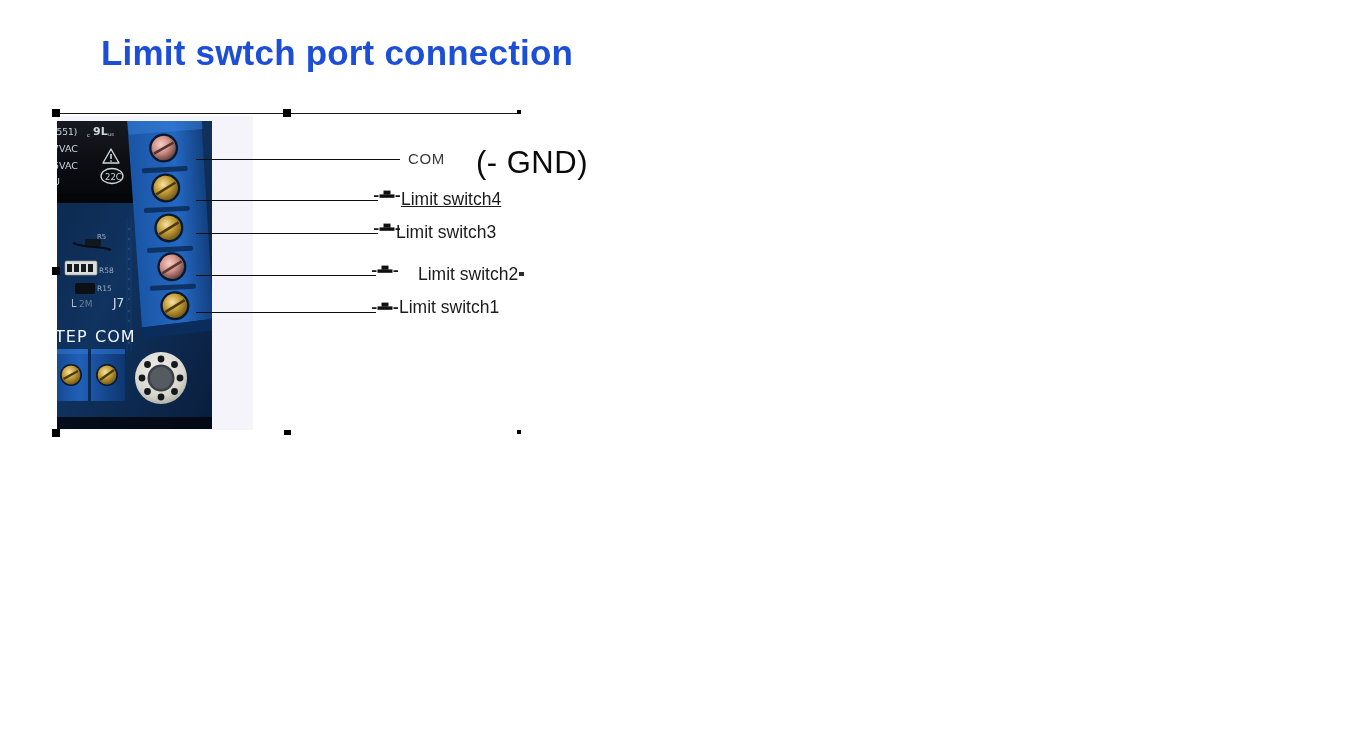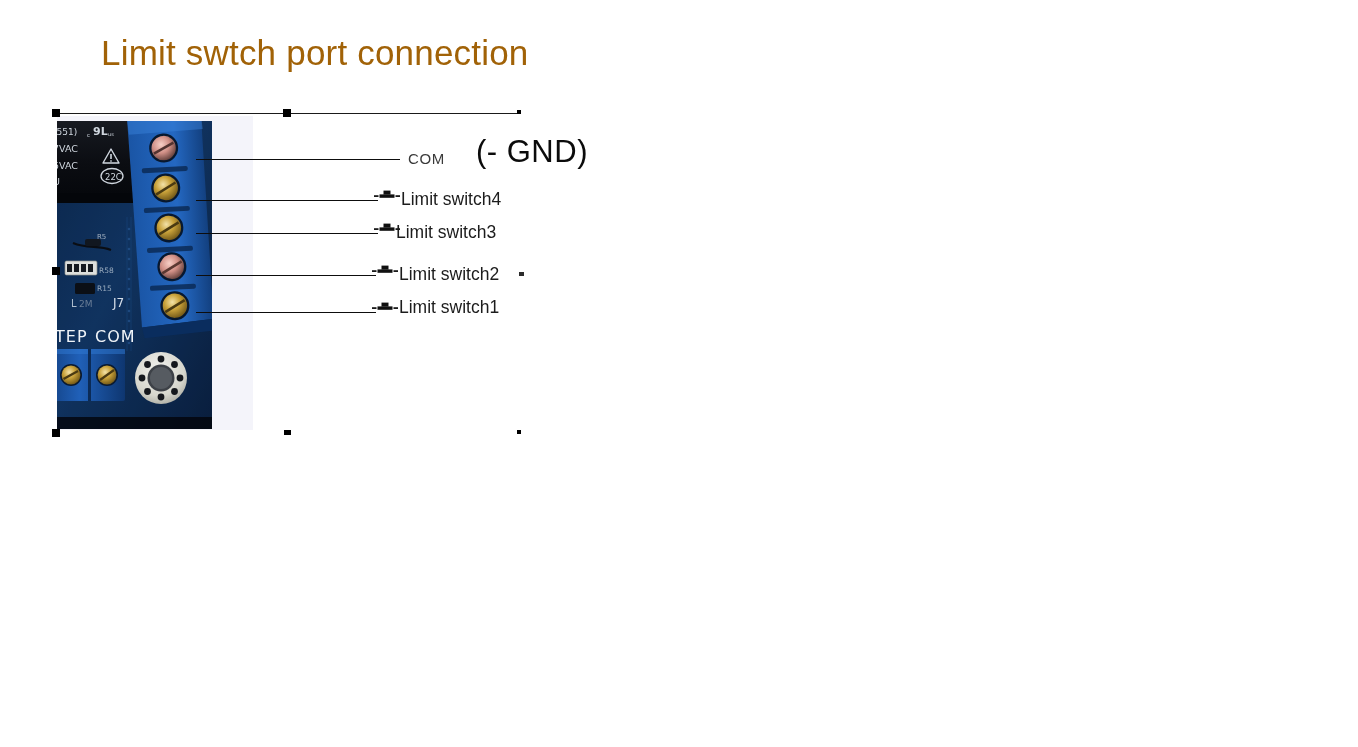--- a/index.html
+++ b/index.html
@@ -5,22 +5,22 @@
   html,body{margin:0;padding:0;background:#ffffff;}
   body{
     width:1358px;height:747px;position:relative;overflow:hidden;
     font-family:"Liberation Sans","DejaVu Sans",sans-serif;
     -webkit-font-smoothing:antialiased;
   }
 
   
   #slide-title{
     position:absolute;left:101px;top:31px;
-    font-size:35px;line-height:44px;font-weight:400;
-    color:#a16207;letter-spacing:.2px;white-space:nowrap;
+    font-size:35px;line-height:44px;font-weight:700;
+    color:#1d4ed8;letter-spacing:.2px;white-space:nowrap;
   }
 
   
   #selection-frame{
     position:absolute;left:52px;top:113px;width:469px;height:321px;
   }
   #selection-frame .sel-edge-top{
     position:absolute;left:0;top:0;width:100%;height:0;
     border-top:1.6px solid #1a1a1a;
   }
@@ -51,21 +51,21 @@
   
   .callout{
     position:absolute;white-space:nowrap;color:#1c1c1c;
     font-size:17.5px;line-height:20px;
   }
   #label-com{
     position:absolute;color:#3a3a3a;font-size:15px;letter-spacing:.6px;
   }
   #label-gnd{
     position:absolute;color:#0b0b0b;font-size:31px;line-height:34px;
-    letter-spacing:.5px;white-space:nowrap;
+    letter-spacing:.5px;white-space:nowrap;margin-top:11px;
   }
 
   
   .sw-marker{position:absolute;}
   .sw-marker svg{display:block;}
 
   
   #artifact-dot{
     position:absolute;width:5px;height:4px;background:#2b2b2b;
   }
@@ -298,25 +298,25 @@
     <rect x="5.5" y="6.4" width="15" height="3.4" fill="#101010"></rect>
     <rect x="9.5" y="2.6" width="7" height="4" fill="#101010"></rect>
     <rect x="21.5" y="7.2" width="4.5" height="1.8" fill="#1a1a1a"></rect>
   </svg>
 </div>
 
 <div id="label-com" style="left:408px;top:150px;">COM</div>
 
 <div id="label-gnd" style="left:476px;top:135px;">(- GND)</div>
 
-<div class="callout" style="left:401px;top:189px;">Limit switch4</div>
+<div class="callout" style="left:401px;top:189px;text-decoration:underline;">Limit switch4</div>
 
 <div class="callout" style="left:396px;top:222px;">Limit switch3</div>
 
-<div class="callout" style="left:399px;top:264px;">Limit switch2</div>
+<div class="callout" style="left:418px;top:264px;">Limit switch2</div>
 
 <div class="callout" style="left:399px;top:297px;">Limit switch1</div>
 
 <div id="artifact-dot" style="left:519px;top:272px;"></div>
 
 <div id="selection-frame">
   <div class="sel-edge-top"></div>
   <div class="sel-handle" style="left:0px;top:-4px;"></div>
   <div class="sel-handle" style="left:231px;top:-4px;"></div>
   <div class="sel-handle tiny" style="left:465px;top:-3px;"></div>

